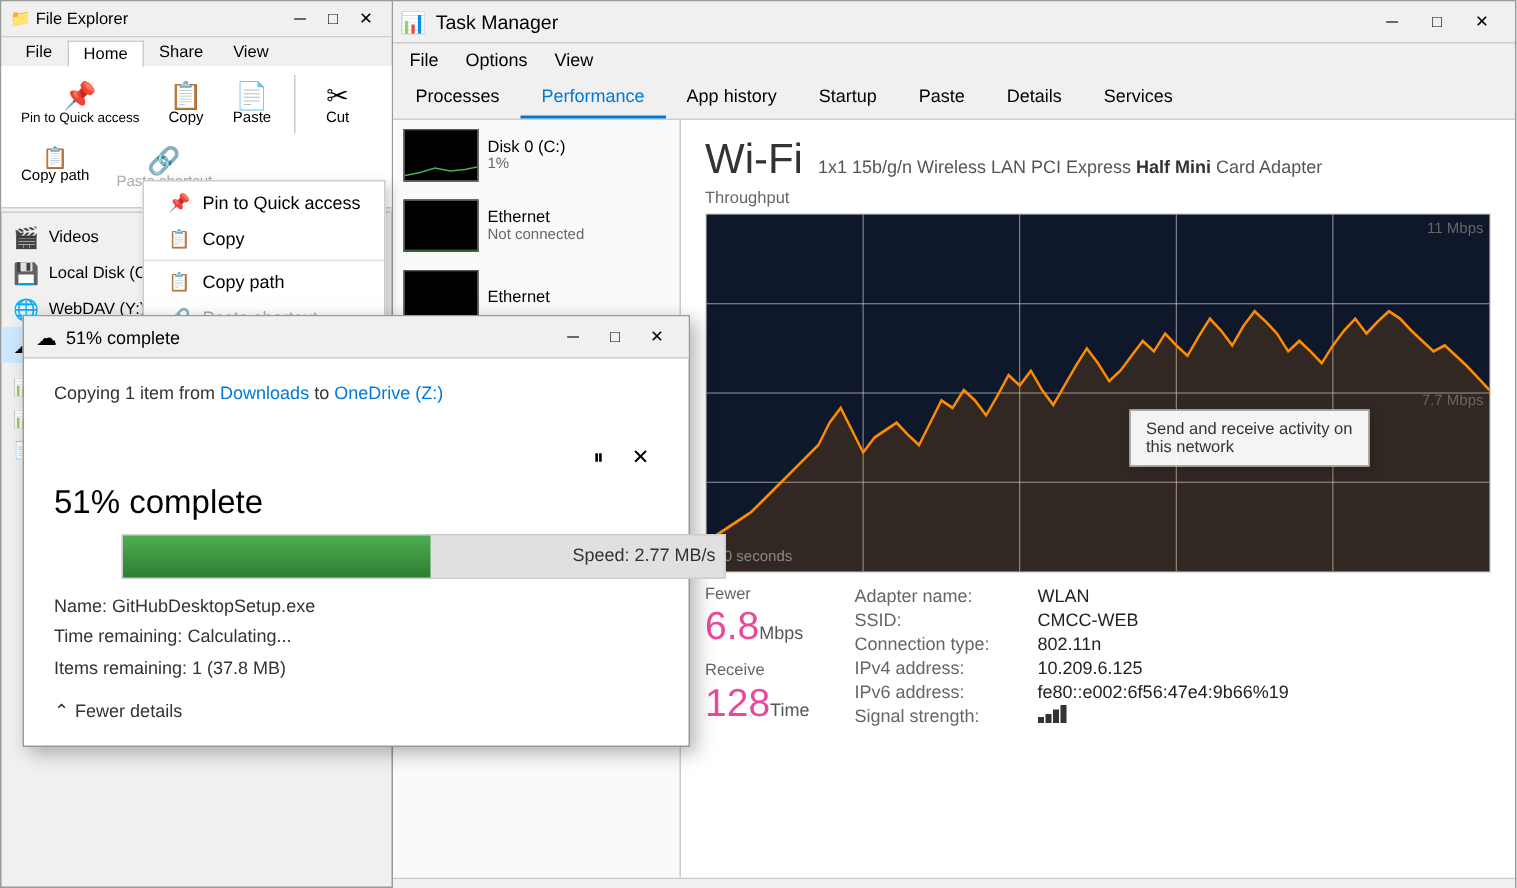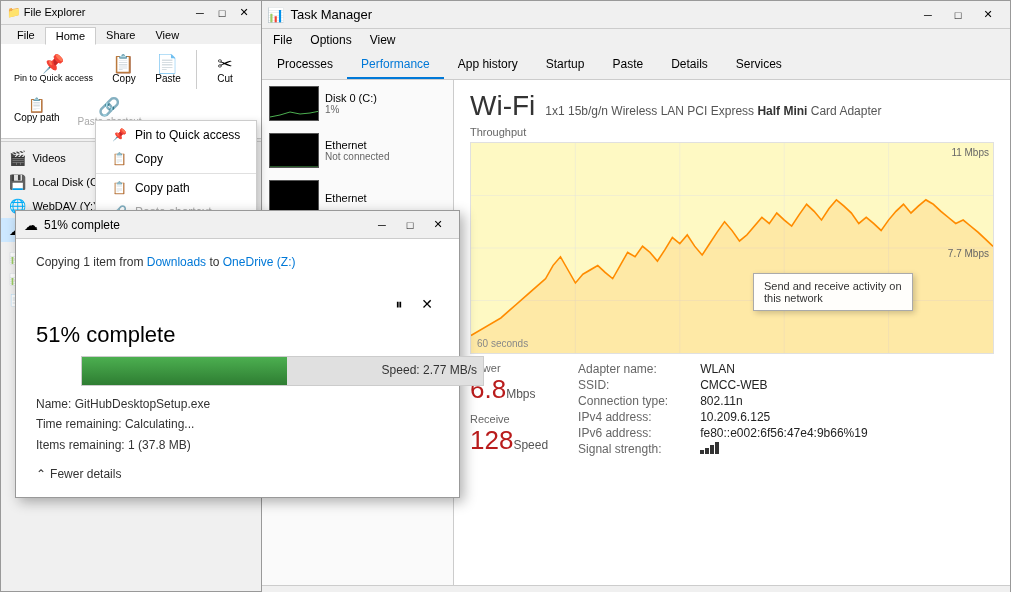--- a/index.html
+++ b/index.html
@@ -93,22 +93,22 @@
       margin-bottom: 4px;
     }
     .wifi-title { font-size: 28px; font-weight: 300; color: #333; }
     .wifi-subtitle { font-size: 12px; color: #555; }
     .wifi-subtitle b { font-weight: 600; color: #333; }
 
     
     .chart-container {
       position: relative;
       width: 100%;
-      height: 212px;
-      background: #fef9c3;
+      height: 240px;
+      background: #0f172a;
       border: 1px solid #e0e0e0;
       margin-bottom: 6px;
     }
     .chart-label-right {
       position: absolute;
       right: 4px;
       top: 4px;
       font-size: 10px;
       color: #666;
     }
@@ -137,21 +137,21 @@
       background: rgba(255,255,255,0.95);
       border: 1px solid #aaa;
       padding: 6px 10px;
       font-size: 11px;
       color: #333;
       box-shadow: 2px 2px 6px rgba(0,0,0,0.2);
       max-width: 160px;
     }
     .stat-block { }
     .stat-label { font-size: 11px; color: #666; }
-    .stat-value { font-size: 26px; font-weight: 300; color: #b91c1c; }
+    .stat-value { font-size: 26px; font-weight: 300; color: #ec4899; }
     .stat-unit { font-size: 12px; color: #555; }
 
     
     .info-grid {
       display: grid;
       grid-template-columns: auto auto;
       gap: 2px 32px;
       font-size: 12px;
     }
     .info-key { color: #666; }
@@ -615,21 +615,21 @@
             <div class="stat-label">Fewer</div>
             <div style="display:flex;align-items:baseline;gap:0;">
               <span class="stat-value">6.8</span>
               <span class="stat-unit"> Mbps</span>
             </div>
           </div>
           <div class="stat-block" style="margin-top:8px;">
             <div class="stat-label">Receive</div>
             <div style="display:flex;align-items:baseline;gap:0;">
               <span class="stat-value">128</span>
-              <span class="stat-unit"> Speed</span>
+              <span class="stat-unit"> Time</span>
             </div>
           </div>
         </div>
 
         <div class="info-grid">
           <span class="info-key">Adapter name:</span>
           <span class="info-val">WLAN</span>
           <span class="info-key">SSID:</span>
           <span class="info-val">CMCC-WEB</span>
           <span class="info-key">Connection type:</span>

